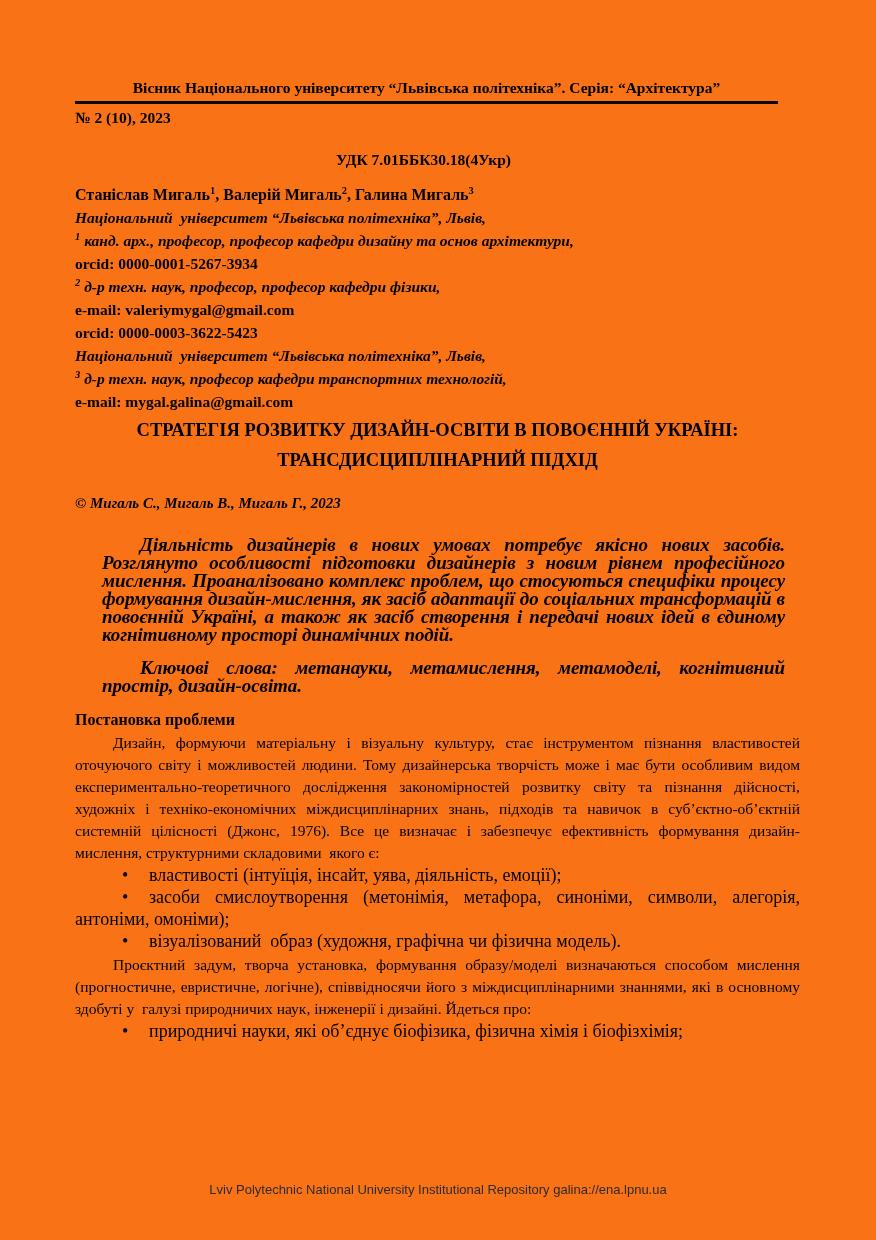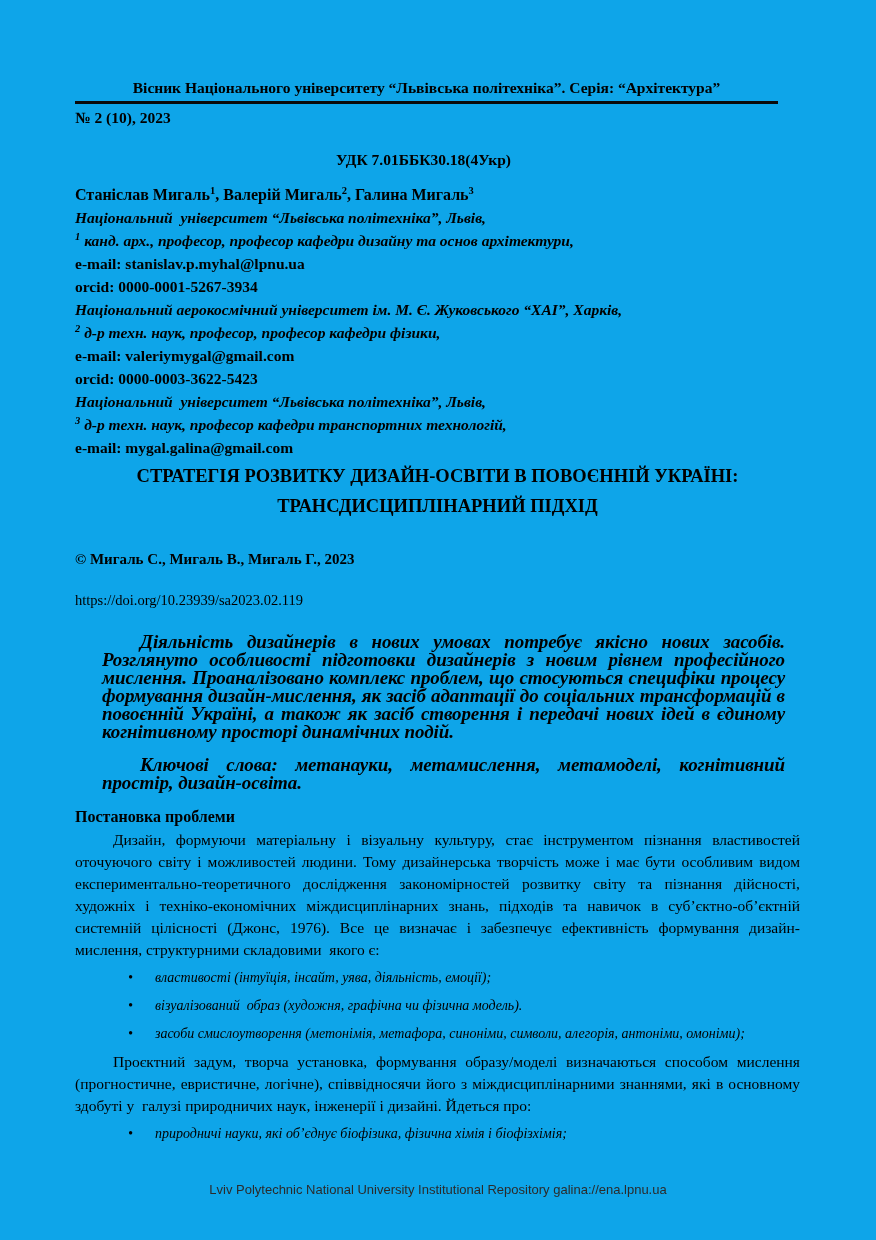--- a/index.html
+++ b/index.html
@@ -1,43 +1,43 @@
 <!DOCTYPE html>
 <html><head>
 <meta charset="utf-8">
 <style>
   html,body { margin:0; padding:0; background:#e8e8e8; }
   .page {
-    width:876px; height:1240px; background:#0ea5e9; color:#000;
+    width:876px; height:1240px; background:#f97316; color:#000;
     font-family:"Liberation Serif", serif;
     position:relative; box-sizing:border-box;
     padding:78px 76px 0 75px;
     margin:0 auto; overflow:hidden;
   }
   .hdr { width:703px; border-bottom:3px solid #0a0a0a; padding-bottom:4px; }
   .hdr-title { text-align:center; font-weight:bold; font-size:15.5px; line-height:19px; }
   .issue { font-weight:bold; font-size:15.5px; line-height:19px; margin-top:4px; }
   .udk { text-align:center; padding-right:28px; font-weight:bold; font-size:15.5px; margin-top:24px; }
   .authors-block { text-align:left; padding-right:28px; margin-top:14px; }
   .author-names { font-weight:bold; font-size:16px; line-height:23px; }
   .affil-line { font-size:15.5px; line-height:23px;font-weight:bold; }
   .affil-line.it { font-style:italic; }
   sup { font-size:10.5px; line-height:0; font-style:normal; }
   .affil-line.it sup { font-style:italic; }
   .paper-title { text-align:center; font-weight:bold; font-size:18.5px; line-height:30px; margin-top:2px; }
-  .copyright { font-weight:bold; font-size:15px; margin-top:30px; }
+  .copyright { font-weight:bold; font-style:italic; font-size:15px; margin-top:20px; }
   .doi { font-size:14.5px; margin-top:24px; }
   .abstract-block { margin-top:24px; padding-left:12px; }
   .abstract-p, .keywords-p {
     font-weight:bold; font-style:italic; font-size:19px; line-height:18px;
     text-align:justify; text-indent:38px; margin:15px; letter-spacing:-0.1px;
   }
   .section-heading { text-align:left; font-weight:bold; font-size:16px; line-height:20px; margin-top:12px; }
   .body-p { font-size:15.5px; line-height:22px; text-align:justify; text-indent:38px; margin:2px 0 0 0; }
-  .bullet-p { font-size:14px; line-height:22px; text-align:justify; text-indent:47px; margin:6px;font-style:italic; }
+  .bullet-p { font-size:18px; line-height:22px; text-align:justify; text-indent:47px; margin:0; }
   .bullet-p .dot { display:inline-block; width:27px; text-indent:0; }
   .footer {
     position:absolute; left:0; right:0; top:1182px; text-align:center;
     font-family:"Liberation Sans", sans-serif; font-size:13px; color:#2b2b2b;
   }
 </style>
 </head>
 <body>
 
 <div class="page">
@@ -47,52 +47,49 @@
   </div>
   <div class="issue">№ 2 (10), 2023</div>
 
   <div class="udk">УДК 7.01ББК30.18(4Укр)</div>
 
   <div class="authors-block">
     <div class="author-names"><span>Станіслав Мигаль</span><sup>1</sup><span>, </span><span>Валерій Мигаль</span><sup>2</sup><span>, </span><span>Галина Мигаль</span><sup>3</sup></div>
 
     <div class="affil-line it"><sup></sup><span>Національний&nbsp; університет “Львівська політехніка”, Львів,</span></div>
     <div class="affil-line it"><sup>1</sup><span> канд. арх., професор, професор кафедри дизайну та основ архітектури,</span></div>
-    <div class="affil-line"><sup></sup><span>e-mail: stanislav.p.myhal@lpnu.ua</span></div>
     <div class="affil-line"><sup></sup><span>orcid: 0000-0001-5267-3934</span></div>
-    <div class="affil-line it"><sup></sup><span>Національний аерокосмічний університет ім. М. Є. Жуковського “ХАІ”, Харків,</span></div>
     <div class="affil-line it"><sup>2</sup><span> д-р техн. наук, професор, професор кафедри фізики,</span></div>
     <div class="affil-line"><sup></sup><span>e-mail: valeriymygal@gmail.com</span></div>
     <div class="affil-line"><sup></sup><span>orcid: 0000-0003-3622-5423</span></div>
     <div class="affil-line it"><sup></sup><span>Національний&nbsp; університет “Львівська політехніка”, Львів,</span></div>
     <div class="affil-line it"><sup>3</sup><span> д-р техн. наук, професор кафедри транспортних технологій,</span></div>
     <div class="affil-line"><sup></sup><span>e-mail: mygal.galina@gmail.com</span></div>
   </div>
 
   <div class="paper-title">
     <div>СТРАТЕГІЯ РОЗВИТКУ ДИЗАЙН-ОСВІТИ В ПОВОЄННІЙ УКРАЇНІ:</div>
     <div>ТРАНСДИСЦИПЛІНАРНИЙ ПІДХІД</div>
   </div>
 
   <div class="copyright">© Мигаль С., Мигаль В., Мигаль Г., 2023</div>
 
-  <div class="doi">https://doi.org/10.23939/sa2023.02.119</div>
 
   <div class="abstract-block">
     <p class="abstract-p">Діяльність дизайнерів в нових умовах потребує якісно нових засобів. Розглянуто особливості підготовки дизайнерів з новим рівнем професійного мислення. Проаналізовано комплекс проблем, що стосуються специфіки процесу формування дизайн-мислення, як засіб адаптації до соціальних трансформацій в повоєнній Україні, а також як засіб створення і передачі нових ідей в єдиному когнітивному просторі динамічних подій.</p>
     <p class="keywords-p"><span>Ключові слова:</span><span> метанауки, метамислення, метамоделі, когнітивний простір, дизайн-освіта.</span></p>
   </div>
 
   <div class="section-heading">Постановка проблеми</div>
 
   <p class="body-p">Дизайн, формуючи матеріальну і візуальну культуру, стає інструментом пізнання властивостей оточуючого світу і можливостей людини. Тому дизайнерська творчість може і має бути особливим видом експериментально-теоретичного дослідження закономірностей розвитку світу та пізнання дійсності, художніх і техніко-економічних міждисциплінарних знань, підходів та навичок в суб’єктно-об’єктній системній цілісності (Джонс, 1976). Все це визначає і забезпечує ефективність формування дизайн-мислення, структурними складовими&nbsp; якого є:</p>
 
   <p class="bullet-p"><span class="dot">•</span><span>властивості (інтуїція, інсайт, уява, діяльність, емоції);</span></p>
+  <p class="bullet-p"><span class="dot">•</span><span>засоби смислоутворення (метонімія, метафора, синоніми, символи, алегорія, антоніми, омоніми);</span></p>
   <p class="bullet-p"><span class="dot">•</span><span>візуалізований&nbsp; образ (художня, графічна чи фізична модель).</span></p>
-  <p class="bullet-p"><span class="dot">•</span><span>засоби смислоутворення (метонімія, метафора, синоніми, символи, алегорія, антоніми, омоніми);</span></p>
 
   <p class="body-p">Проєктний задум, творча установка, формування образу/моделі визначаються способом мислення (прогностичне, евристичне, логічне), співвідносячи його з міждисциплінарними знаннями, які в основному здобуті у&nbsp; галузі природничих наук, інженерії і дизайні. Йдеться про:</p>
 
   <p class="bullet-p"><span class="dot">•</span><span>природничі науки, які об’єднує біофізика, фізична хімія і біофізхімія;</span></p>
 
   <div class="footer">Lviv Polytechnic National University Institutional Repository galina://ena.lpnu.ua</div>
 
 </div>
 
 </body></html>

